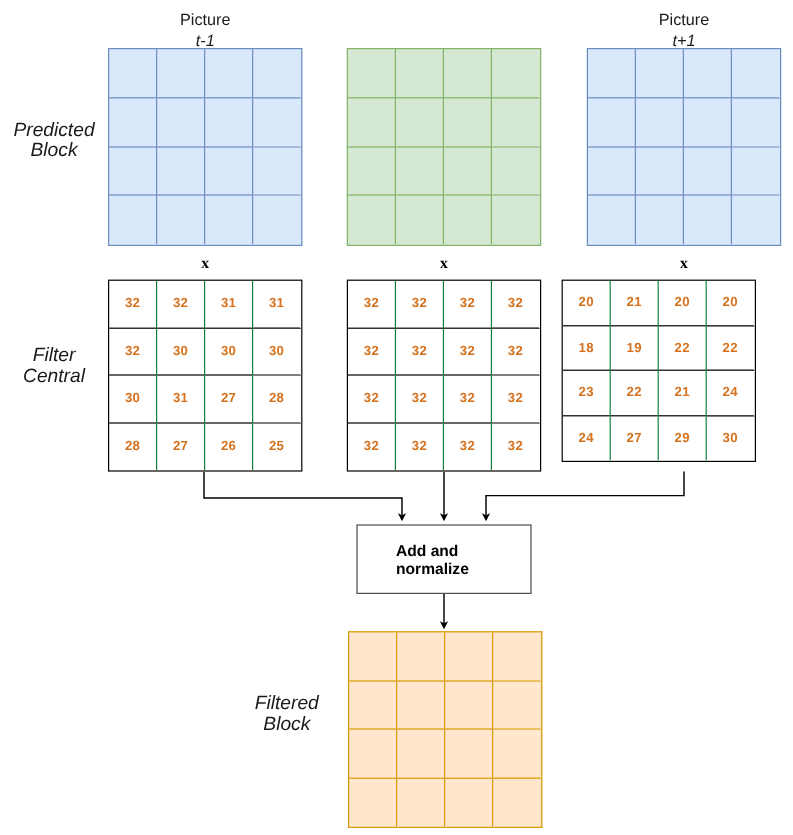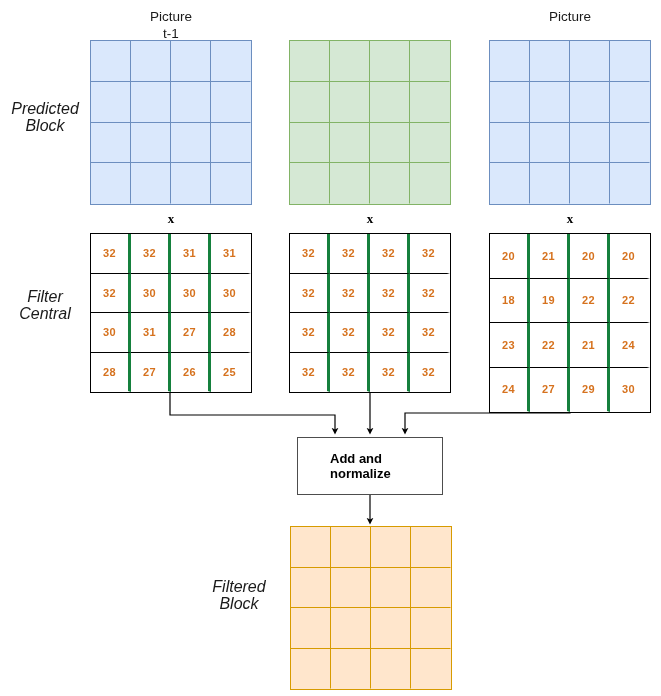--- a/index.html
+++ b/index.html
@@ -27,20 +27,21 @@
   .col-header {
     position: absolute;
     text-align: center;
     font-size: 13.5px;
     line-height: 17px;
     color: #1a1a1a;
     white-space: nowrap;
   }
   .col-header .line2 {
     display: block;
+    font-style: italic;
     text-align: center;
   }
 
   
   .grid {
     position: absolute;
     display: grid;
     grid-template-columns: repeat(4, 1fr);
     grid-template-rows: repeat(4, 1fr);
     box-sizing: border-box;
@@ -77,21 +78,21 @@
     position: absolute;
     display: grid;
     grid-template-columns: repeat(4, 1fr);
     grid-template-rows: repeat(4, 1fr);
     box-sizing: border-box;
     border: 1px solid #000000;
     background: #ffffff;
   }
   .wgrid .wcell {
     box-sizing: border-box;
-    border-right: 3px solid #15803d;
+    border-right: 1px solid #15803d;
     border-bottom: 1px solid #000000;
     display: flex;
     align-items: center;
     justify-content: center;
     font-size: 11px;
     font-weight: bold;
     color: #d6721e;
     letter-spacing: 0.3px;
   }
   .wgrid .wcell:nth-child(4n) { border-right-color: transparent; }
@@ -164,20 +165,21 @@
   </svg>
 
   <div class="col-header" style="left:90px; top:8px; width:162px;">
     <span>Picture</span>
     <span class="line2">t-1</span>
   </div>
 
 
   <div class="col-header" style="left:489px; top:8px; width:162px;">
     <span>Picture</span>
+    <span class="line2">t+1</span>
   </div>
 
   <div class="grid blue" style="left:90px; top:40px; width:162px; height:165px;">
     <div class="cell"></div>
     <div class="cell"></div>
     <div class="cell"></div>
     <div class="cell"></div>
     <div class="cell"></div>
     <div class="cell"></div>
     <div class="cell"></div>
@@ -265,21 +267,21 @@
     <div class="wcell">32</div>
     <div class="wcell">32</div>
     <div class="wcell">32</div>
     <div class="wcell">32</div>
     <div class="wcell">32</div>
     <div class="wcell">32</div>
     <div class="wcell">32</div>
     <div class="wcell">32</div>
   </div>
 
-  <div class="wgrid" style="left:489px; top:233px; width:162px; height:180px;">
+  <div class="wgrid" style="left:468px; top:233px; width:162px; height:152px;">
     <div class="wcell">20</div>
     <div class="wcell">21</div>
     <div class="wcell">20</div>
     <div class="wcell">20</div>
     <div class="wcell">18</div>
     <div class="wcell">19</div>
     <div class="wcell">22</div>
     <div class="wcell">22</div>
     <div class="wcell">23</div>
     <div class="wcell">22</div>

